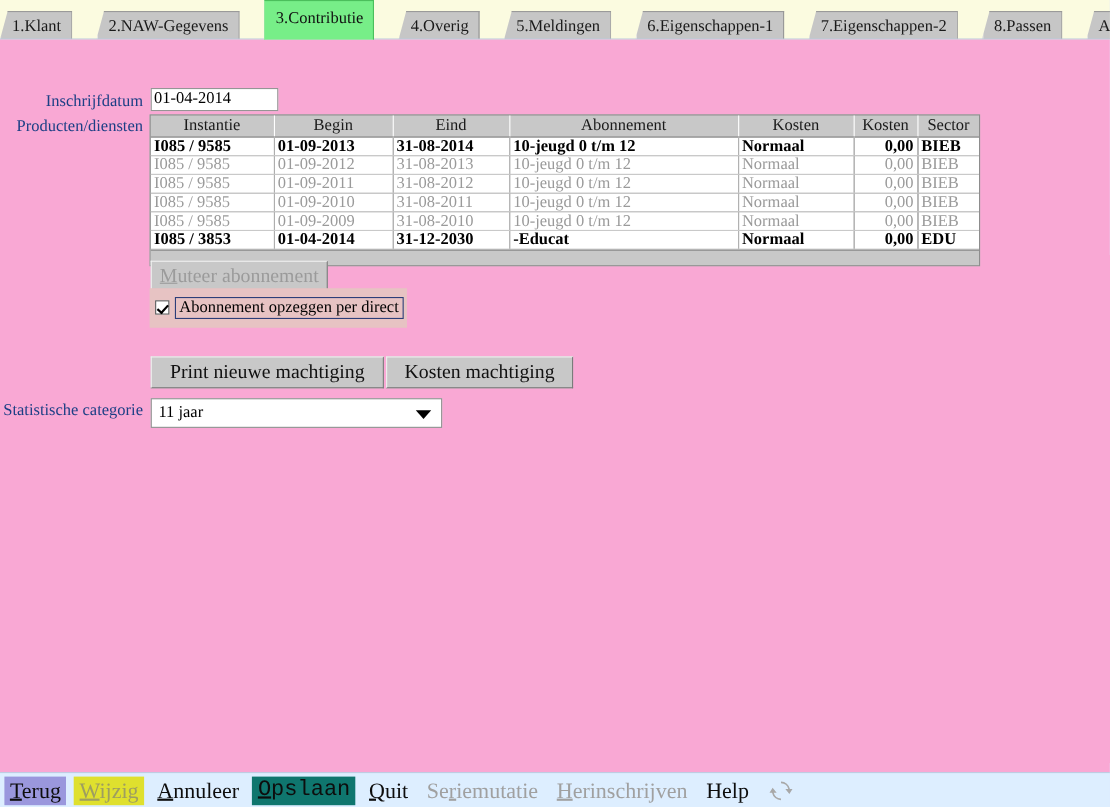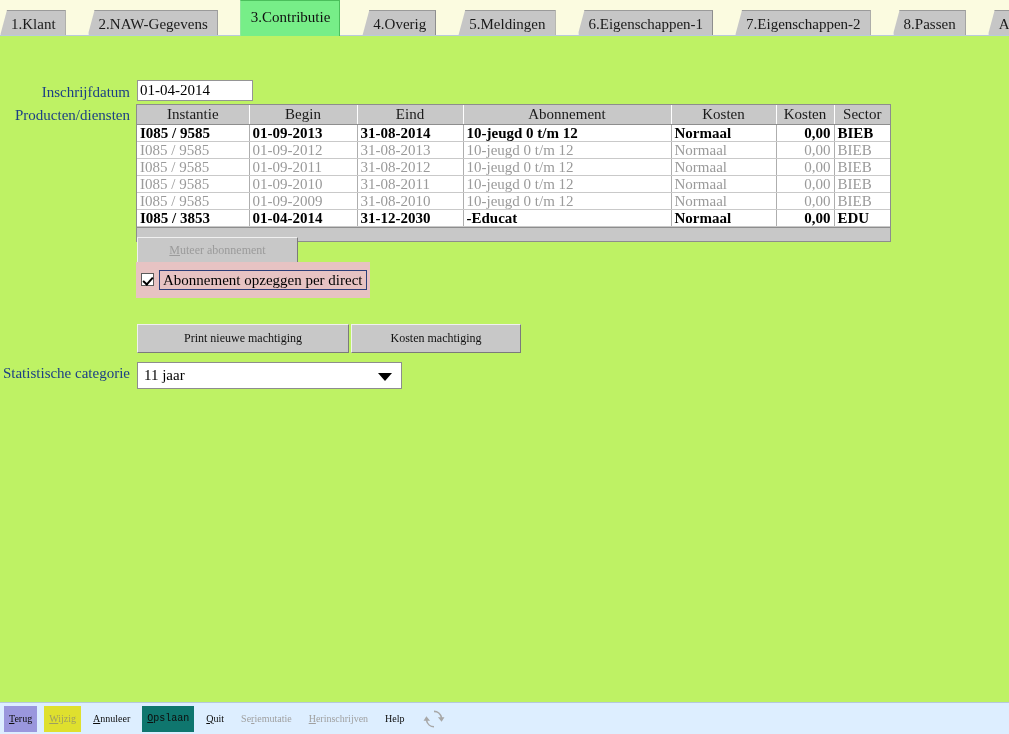--- a/index.html
+++ b/index.html
@@ -72,21 +72,21 @@
     height: 1px;
     background: #b9c9dd;
   }
 
   
   #content {
     position: absolute;
     left: 0; top: 36px;
     width: 1009px;
     height: 666px;
-    background: #bef264;
+    background: #f9a8d4;
   }
   .flabel {
     position: absolute;
     color: #1c3f85;
     font-size: 15px;
     white-space: nowrap;
     text-align: right;
   }
 
   
@@ -166,21 +166,21 @@
   .swingbtn {
     position: absolute;
     background: #c8c8c8;
     border-top: 1px solid #f0f0f0;
     border-left: 1px solid #f0f0f0;
     border-right: 1px solid #7b7b7b;
     border-bottom: 1px solid #7b7b7b;
     box-shadow: inset 0 0 0 1px #c8c8c8;
     box-sizing: border-box;
     font-family: "Liberation Serif", "DejaVu Serif", serif;
-    font-size: 12px;
+    font-size: 18px;
     color: #111111;
     text-align: center;
     cursor: default;
     white-space: nowrap;
     overflow: hidden;
   }
   .swingbtn.disabled { color: #9b9b9b; }
   .mnem { text-decoration: underline; }
 
   
@@ -266,21 +266,21 @@
     background: #ddeeff;
   }
   #toolbar-inner {
     position: absolute;
     left: 4px; top: 0;
     height: 31px;
     display: flex;
     align-items: center;
   }
   .tbitem {
-    font-size: 10px;
+    font-size: 20px;
     line-height: 26px;
     height: 26px;
     padding: 0 5px;
     margin-right: 7px;
     color: #0d0d0d;
     white-space: nowrap;
     cursor: default;
   }
   .tbitem.dim { color: #a0a0a0; }
   #refresh-icon {

